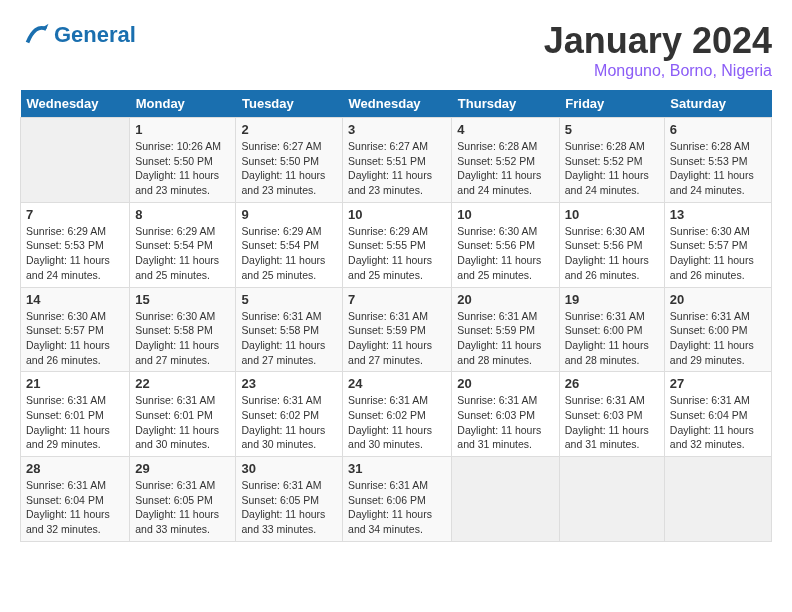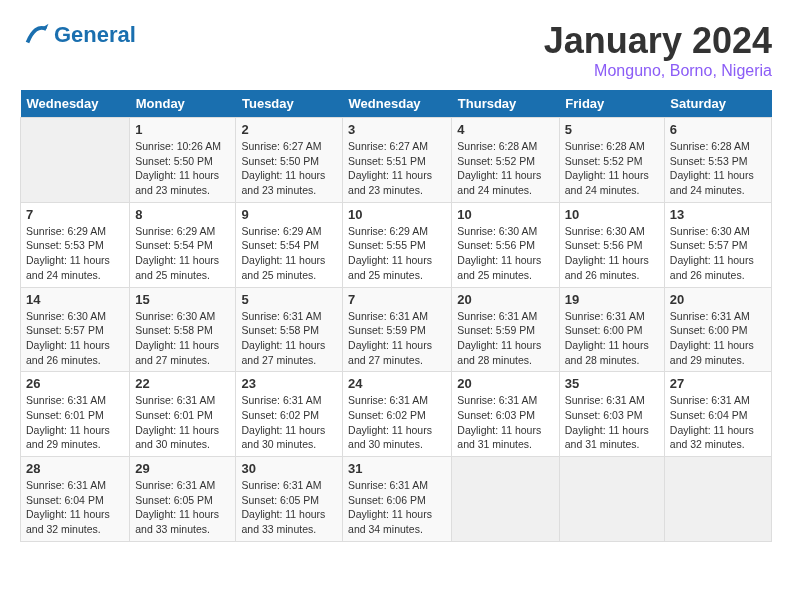--- a/index.html
+++ b/index.html
@@ -262,56 +262,56 @@
         <td>
           <span class="day-num">20</span>
           <div class="day-info" style="white-space: pre-line;">Sunrise: 6:31 AM
 Sunset: 6:00 PM
 Daylight: 11 hours
 and 29 minutes.</div>
         </td>
       </tr>
       <tr>
         <td>
+          <span class="day-num">21</span>
+          <div class="day-info" style="white-space: pre-line;">Sunrise: 6:31 AM
+Sunset: 6:01 PM
+Daylight: 11 hours
+and 29 minutes.</div>
+        </td>
+        <td>
+          <span class="day-num">22</span>
+          <div class="day-info" style="white-space: pre-line;">Sunrise: 6:31 AM
+Sunset: 6:01 PM
+Daylight: 11 hours
+and 30 minutes.</div>
+        </td>
+        <td>
+          <span class="day-num">23</span>
+          <div class="day-info" style="white-space: pre-line;">Sunrise: 6:31 AM
+Sunset: 6:02 PM
+Daylight: 11 hours
+and 30 minutes.</div>
+        </td>
+        <td>
+          <span class="day-num">24</span>
+          <div class="day-info" style="white-space: pre-line;">Sunrise: 6:31 AM
+Sunset: 6:02 PM
+Daylight: 11 hours
+and 30 minutes.</div>
+        </td>
+        <td>
+          <span class="day-num">20</span>
+          <div class="day-info" style="white-space: pre-line;">Sunrise: 6:31 AM
+Sunset: 6:03 PM
+Daylight: 11 hours
+and 31 minutes.</div>
+        </td>
+        <td>
           <span class="day-num">26</span>
-          <div class="day-info" style="white-space: pre-line;">Sunrise: 6:31 AM
-Sunset: 6:01 PM
-Daylight: 11 hours
-and 29 minutes.</div>
-        </td>
-        <td>
-          <span class="day-num">22</span>
-          <div class="day-info" style="white-space: pre-line;">Sunrise: 6:31 AM
-Sunset: 6:01 PM
-Daylight: 11 hours
-and 30 minutes.</div>
-        </td>
-        <td>
-          <span class="day-num">23</span>
-          <div class="day-info" style="white-space: pre-line;">Sunrise: 6:31 AM
-Sunset: 6:02 PM
-Daylight: 11 hours
-and 30 minutes.</div>
-        </td>
-        <td>
-          <span class="day-num">24</span>
-          <div class="day-info" style="white-space: pre-line;">Sunrise: 6:31 AM
-Sunset: 6:02 PM
-Daylight: 11 hours
-and 30 minutes.</div>
-        </td>
-        <td>
-          <span class="day-num">20</span>
-          <div class="day-info" style="white-space: pre-line;">Sunrise: 6:31 AM
-Sunset: 6:03 PM
-Daylight: 11 hours
-and 31 minutes.</div>
-        </td>
-        <td>
-          <span class="day-num">35</span>
           <div class="day-info" style="white-space: pre-line;">Sunrise: 6:31 AM
 Sunset: 6:03 PM
 Daylight: 11 hours
 and 31 minutes.</div>
         </td>
         <td>
           <span class="day-num">27</span>
           <div class="day-info" style="white-space: pre-line;">Sunrise: 6:31 AM
 Sunset: 6:04 PM
 Daylight: 11 hours

